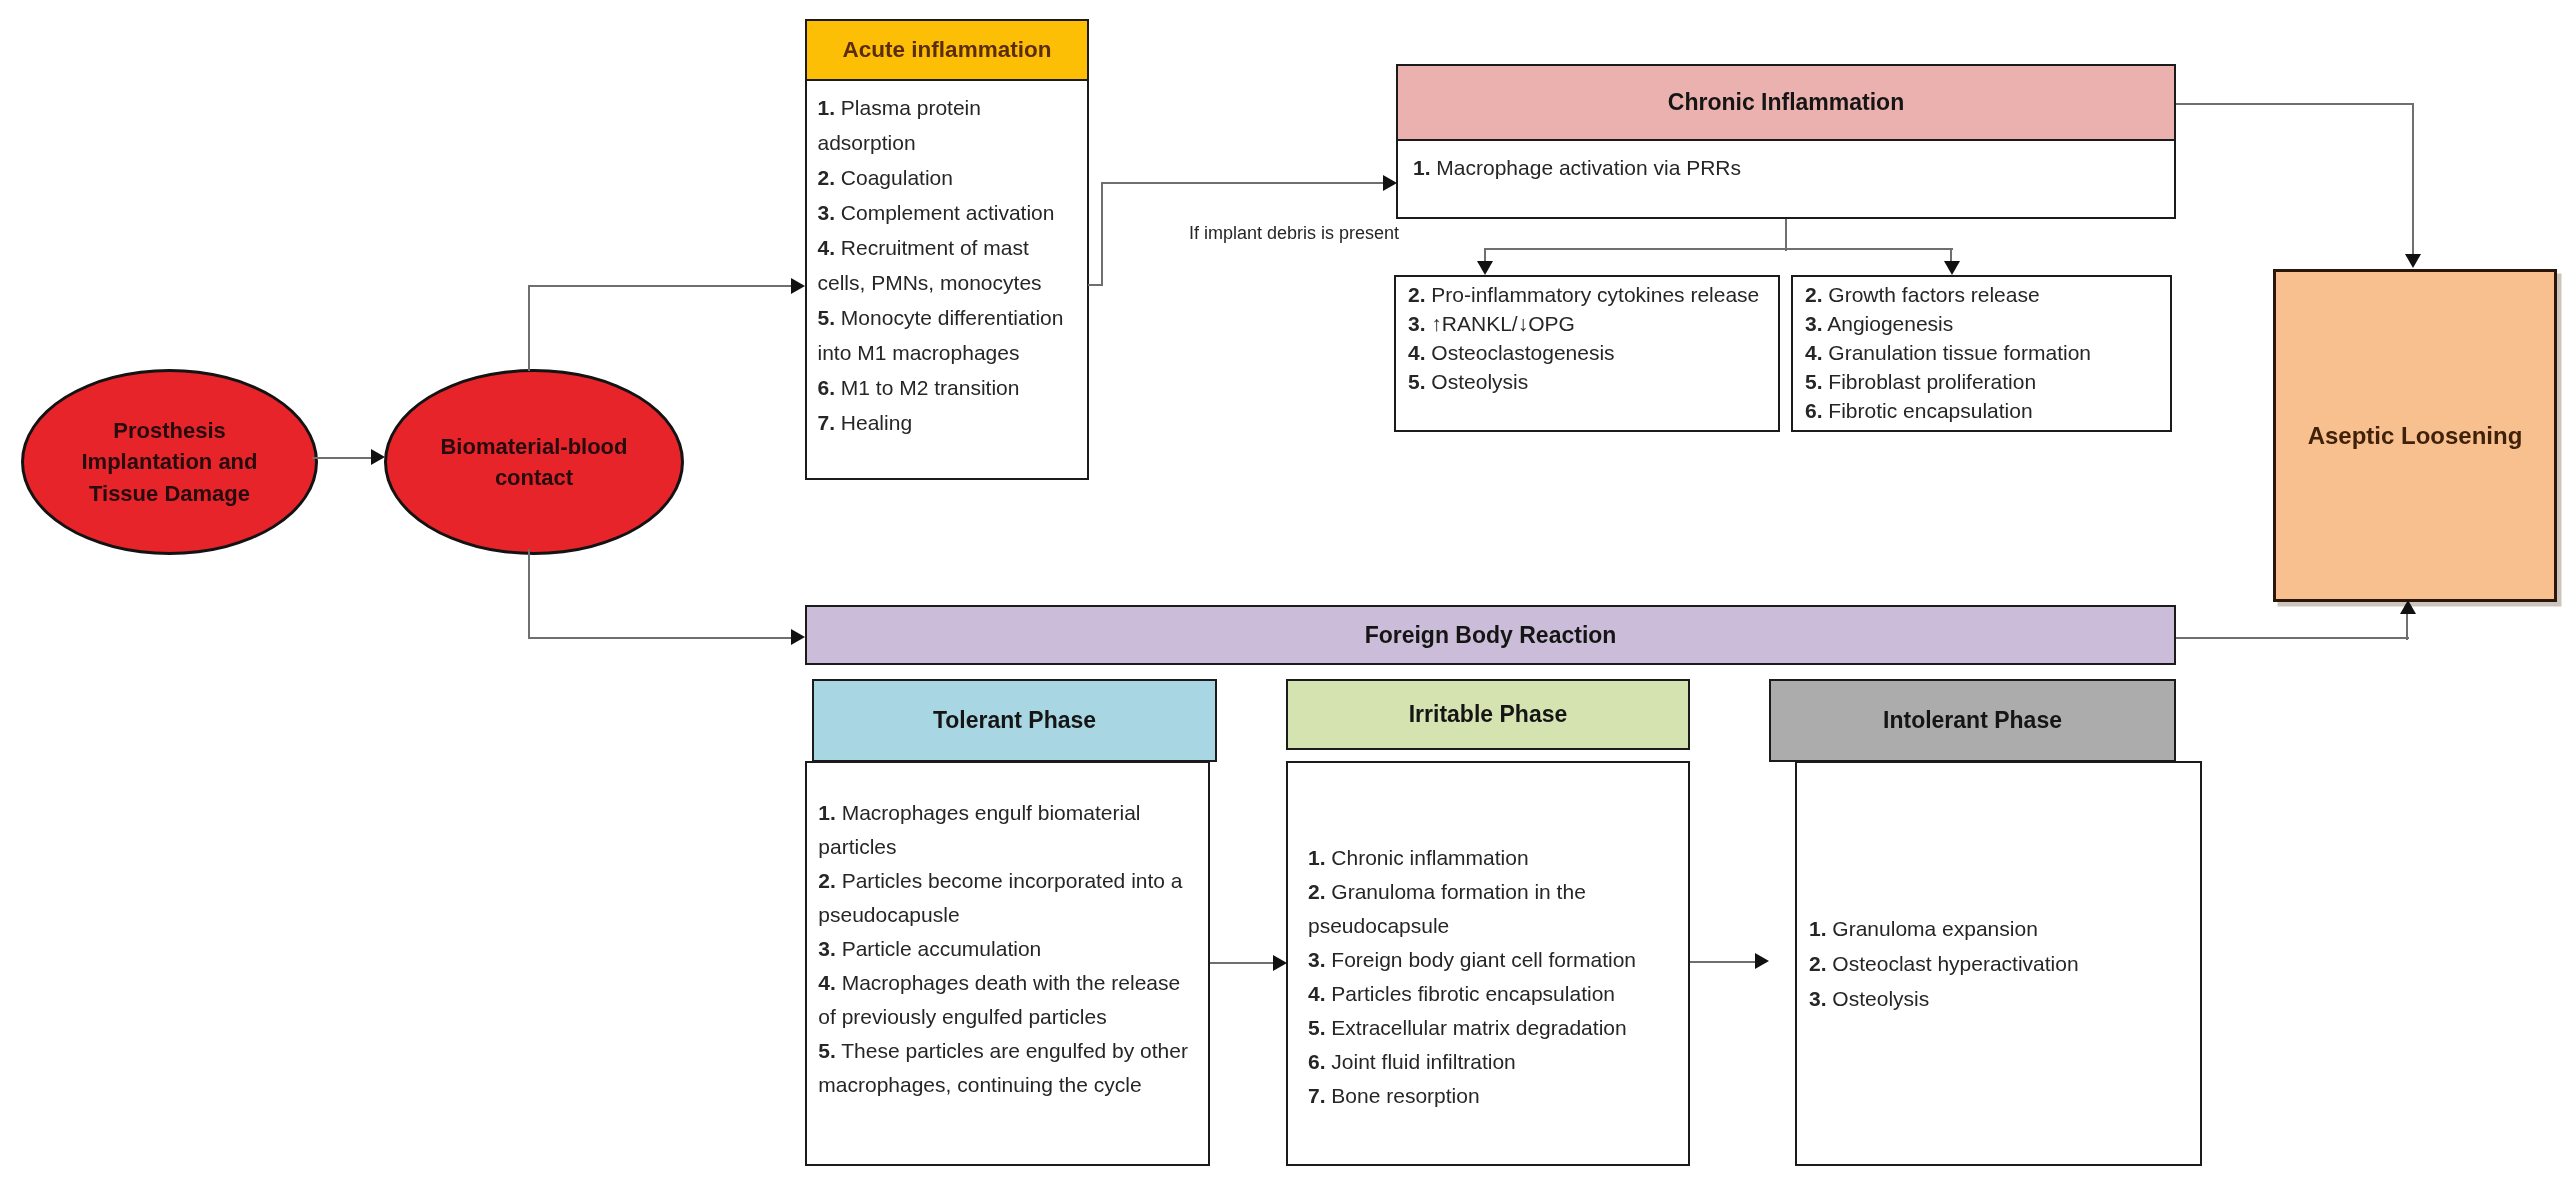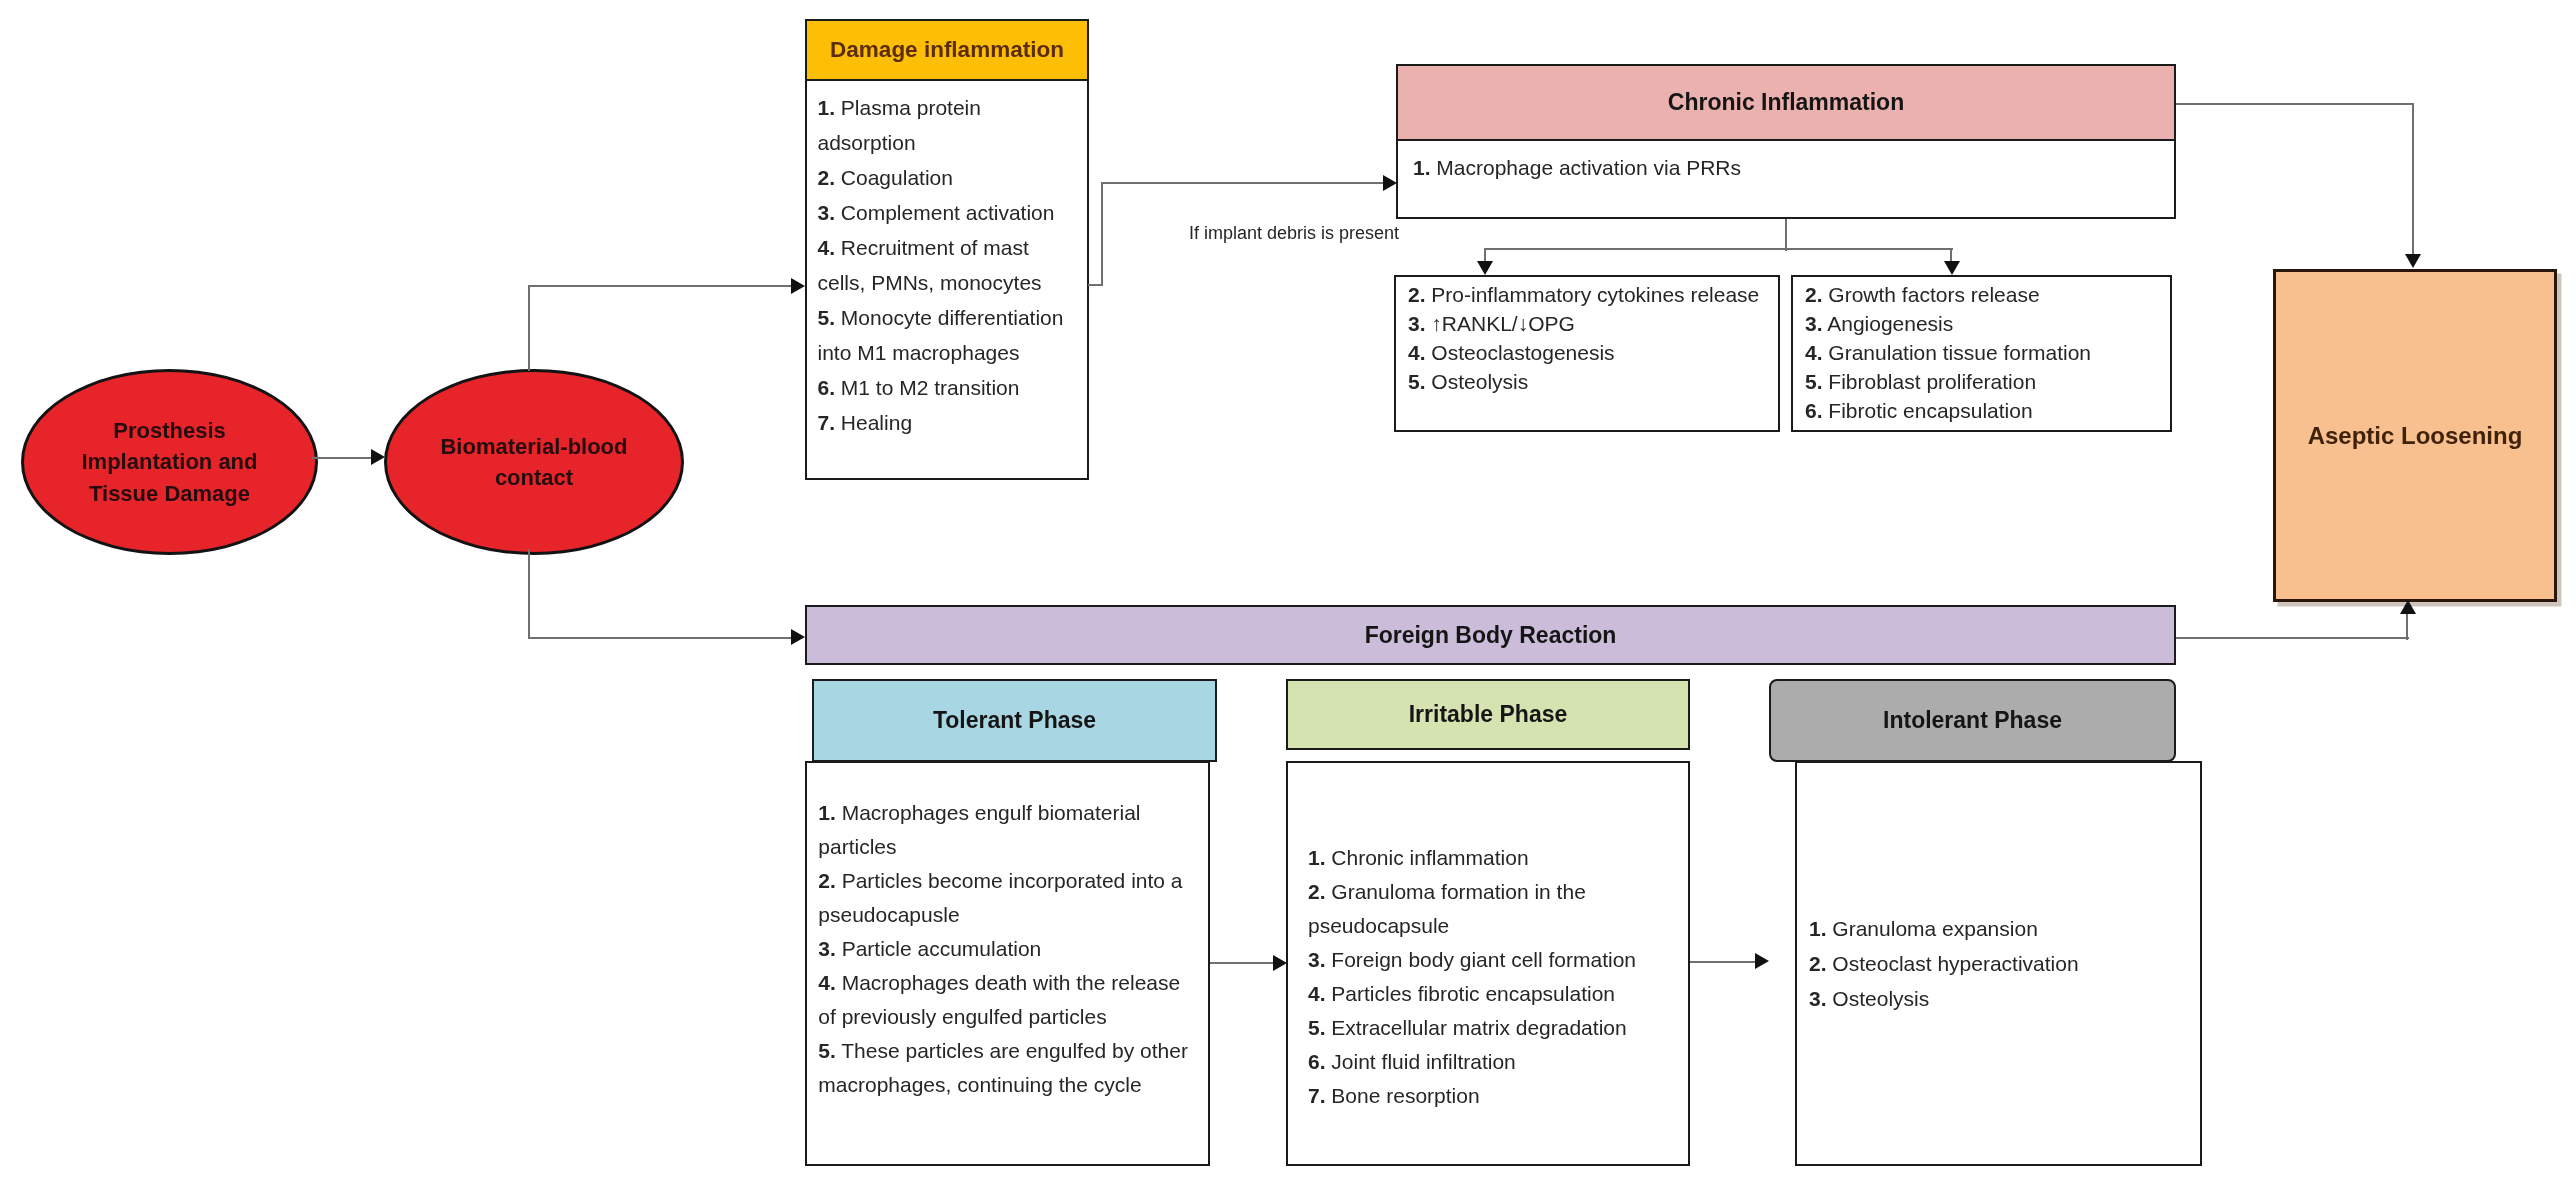--- a/index.html
+++ b/index.html
@@ -37,21 +37,21 @@
   #intolerant-body{display:flex;flex-direction:column;justify-content:center;margin-left:26px;}
   #intolerant-body .list{padding:0 12px;}
   #intolerant-body .li{line-height:35px;}
 
   
   .c-yellow{background:#fcbf05;color:#5b2c0d;}
   .c-pink{background:#eab1ae;}
   .c-purple{background:#cbbdd9;}
   .c-blue{background:#a9d6e3;}
   .c-green{background:#d5e3b0;}
-  .c-gray{background:#acacac;border-radius:8px;}
+  .c-gray{background:#acacac;}
 
   #aseptic-box{position:absolute;left:2273px;top:269px;width:284px;height:333px;
                background:#f9c08f;border:3px solid #2a160a;box-sizing:border-box;
                box-shadow:4.5px 4.5px 0 rgba(90,60,30,.30);
                display:flex;align-items:center;justify-content:center;
                font-weight:bold;font-size:24px;color:#40220a;}
 
   
   .cline{position:absolute;background:#6f6f6f;}
   .ar{position:absolute;width:0;height:0;}
@@ -68,21 +68,21 @@
 <div id="canvas">
 
   <div class="ellipse" id="ellipse-prosthesis" style="left:21px;top:369px;width:291px;height:180px;">
     <div class="etext">Prosthesis Implantation and Tissue Damage</div>
   </div>
   <div class="ellipse" id="ellipse-biomaterial" style="left:384px;top:369px;width:294px;height:180px;">
     <div class="etext">Biomaterial-blood contact</div>
   </div>
 
   <div class="box" id="acute-box" style="left:805px;top:19px;width:284px;height:461px;">
-    <div class="hdr attached c-yellow" style="height:60px;font-size:22.5px;">Damage inflammation</div>
+    <div class="hdr attached c-yellow" style="height:60px;font-size:22.5px;">Acute inflammation</div>
     <div class="list">
         <div class="li"><span class="num">1.</span> Plasma protein adsorption</div>
         <div class="li"><span class="num">2.</span> Coagulation</div>
         <div class="li"><span class="num">3.</span> Complement activation</div>
         <div class="li"><span class="num">4.</span> Recruitment of mast cells, PMNs, monocytes</div>
         <div class="li"><span class="num">5.</span> Monocyte differentiation into M1 macrophages</div>
         <div class="li"><span class="num">6.</span> M1 to M2 transition</div>
         <div class="li"><span class="num">7.</span> Healing</div>
       </div>
   </div>

